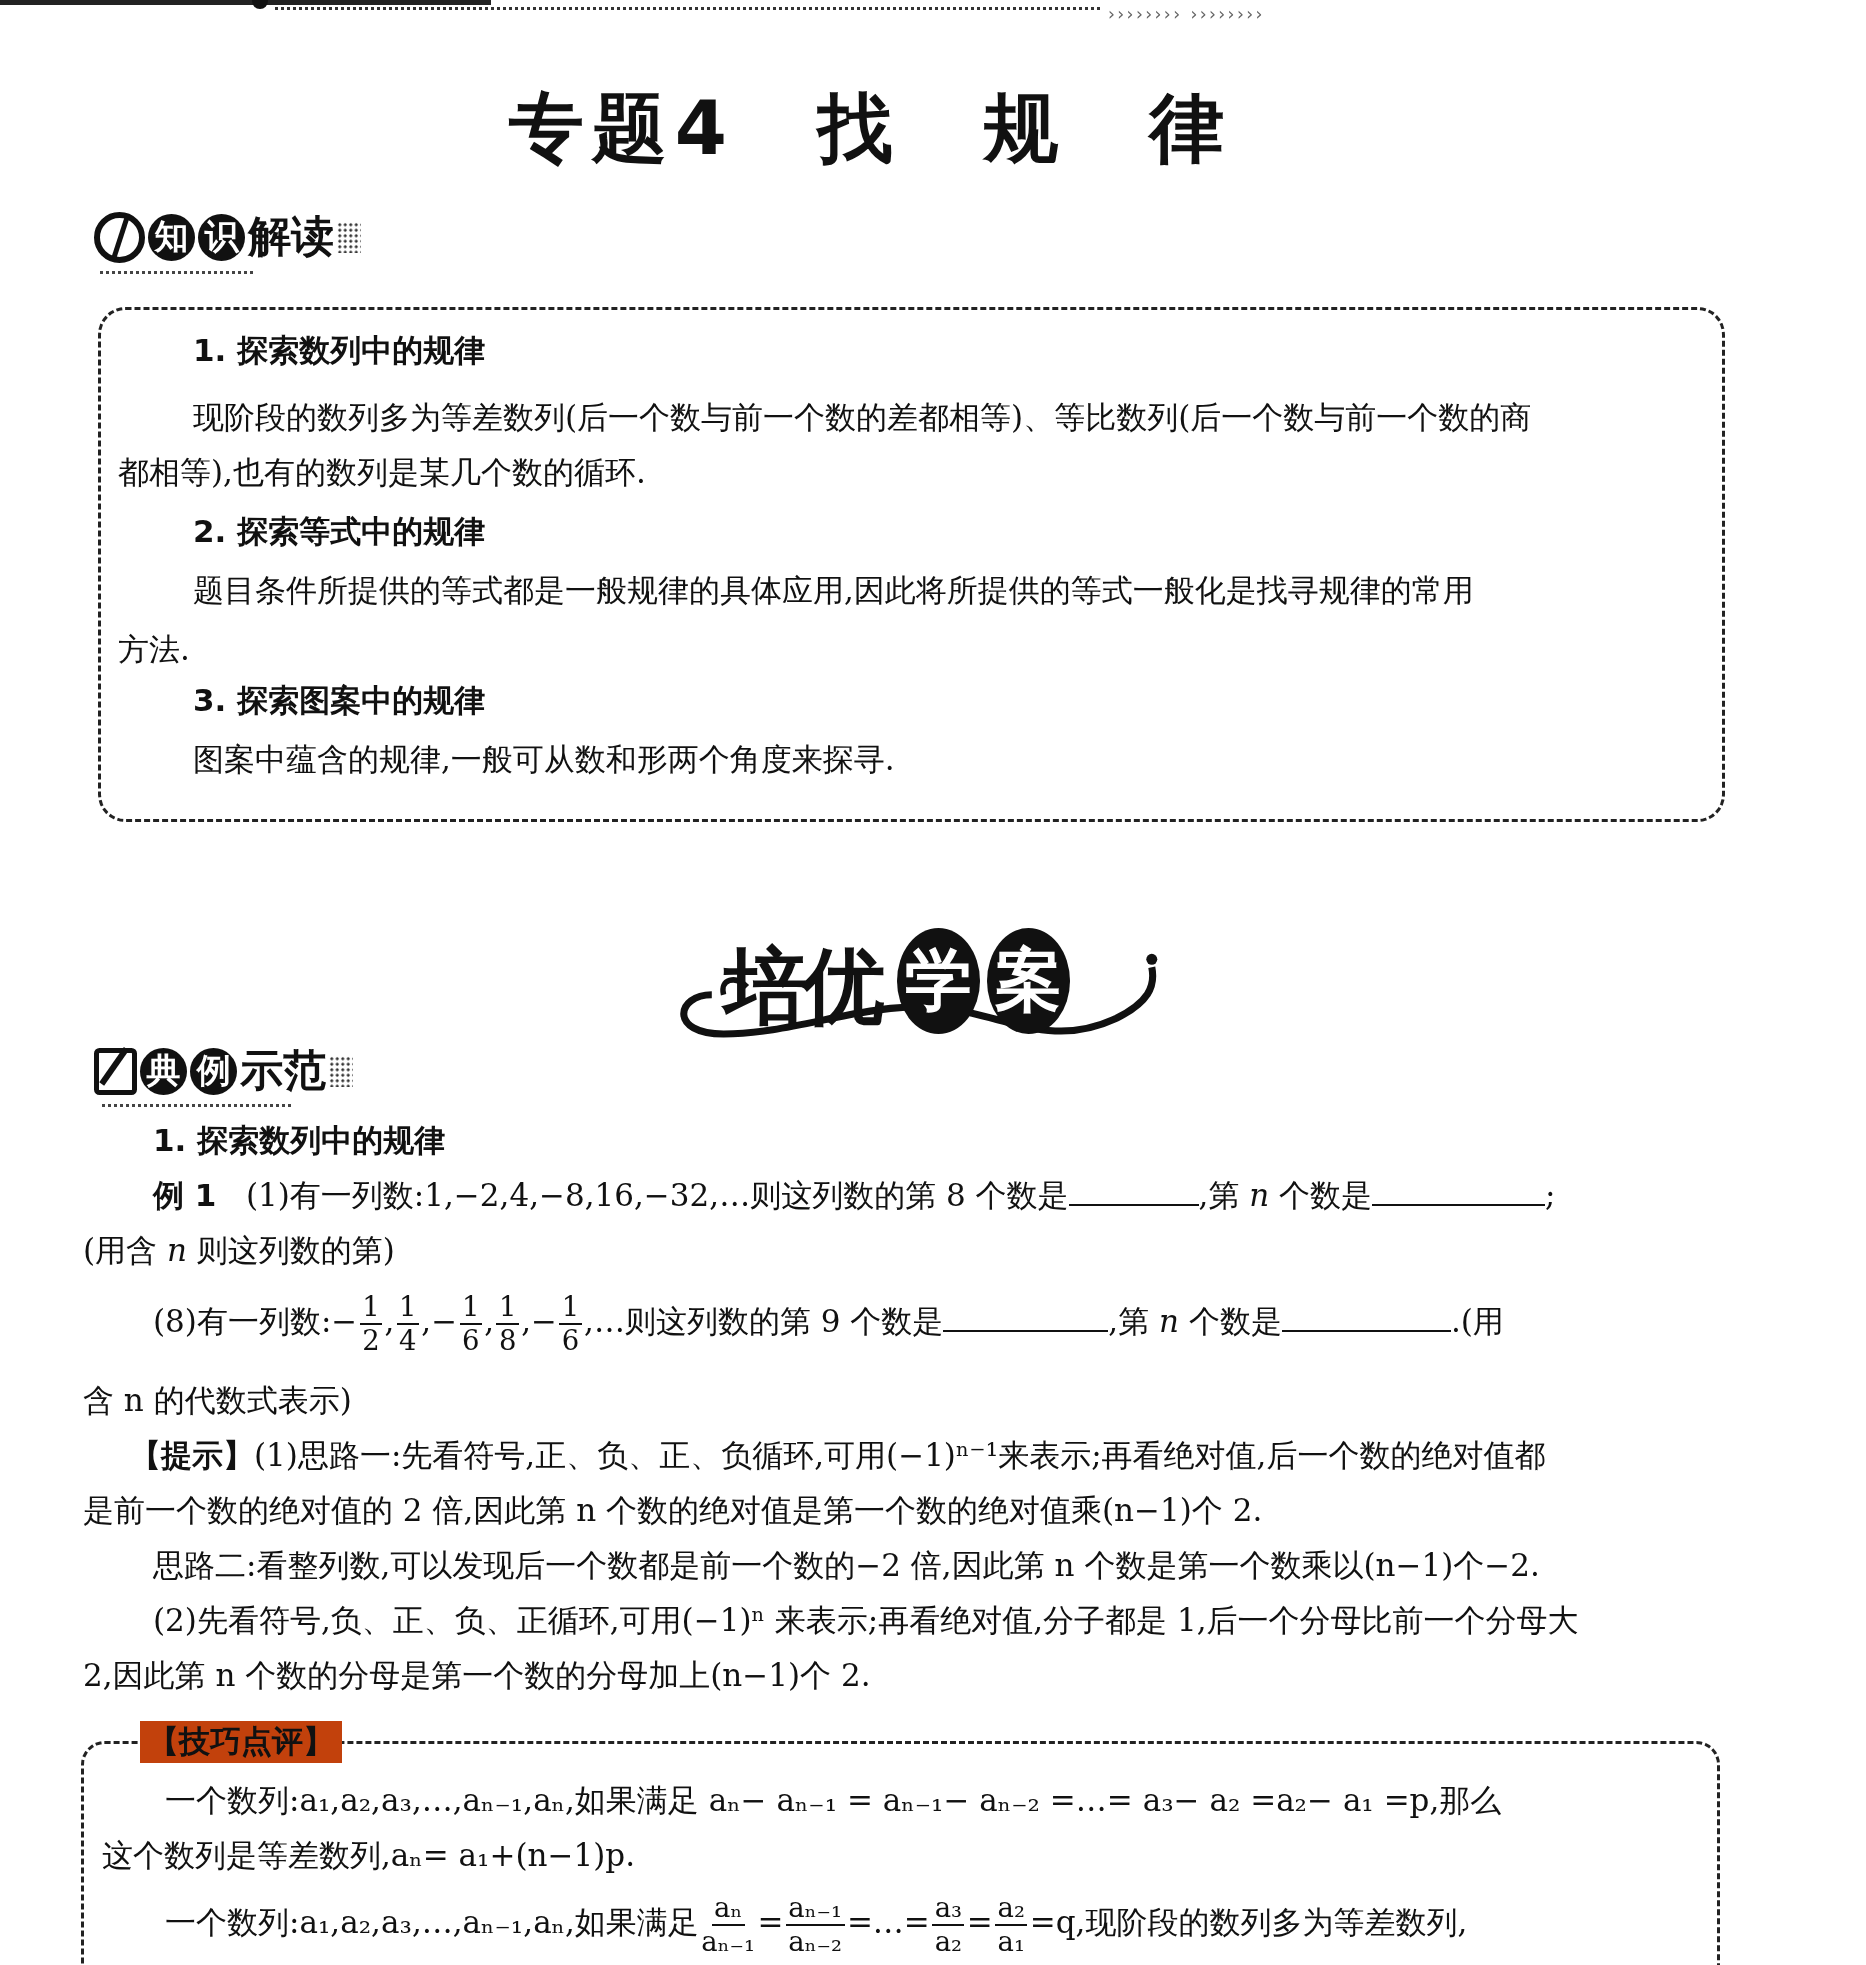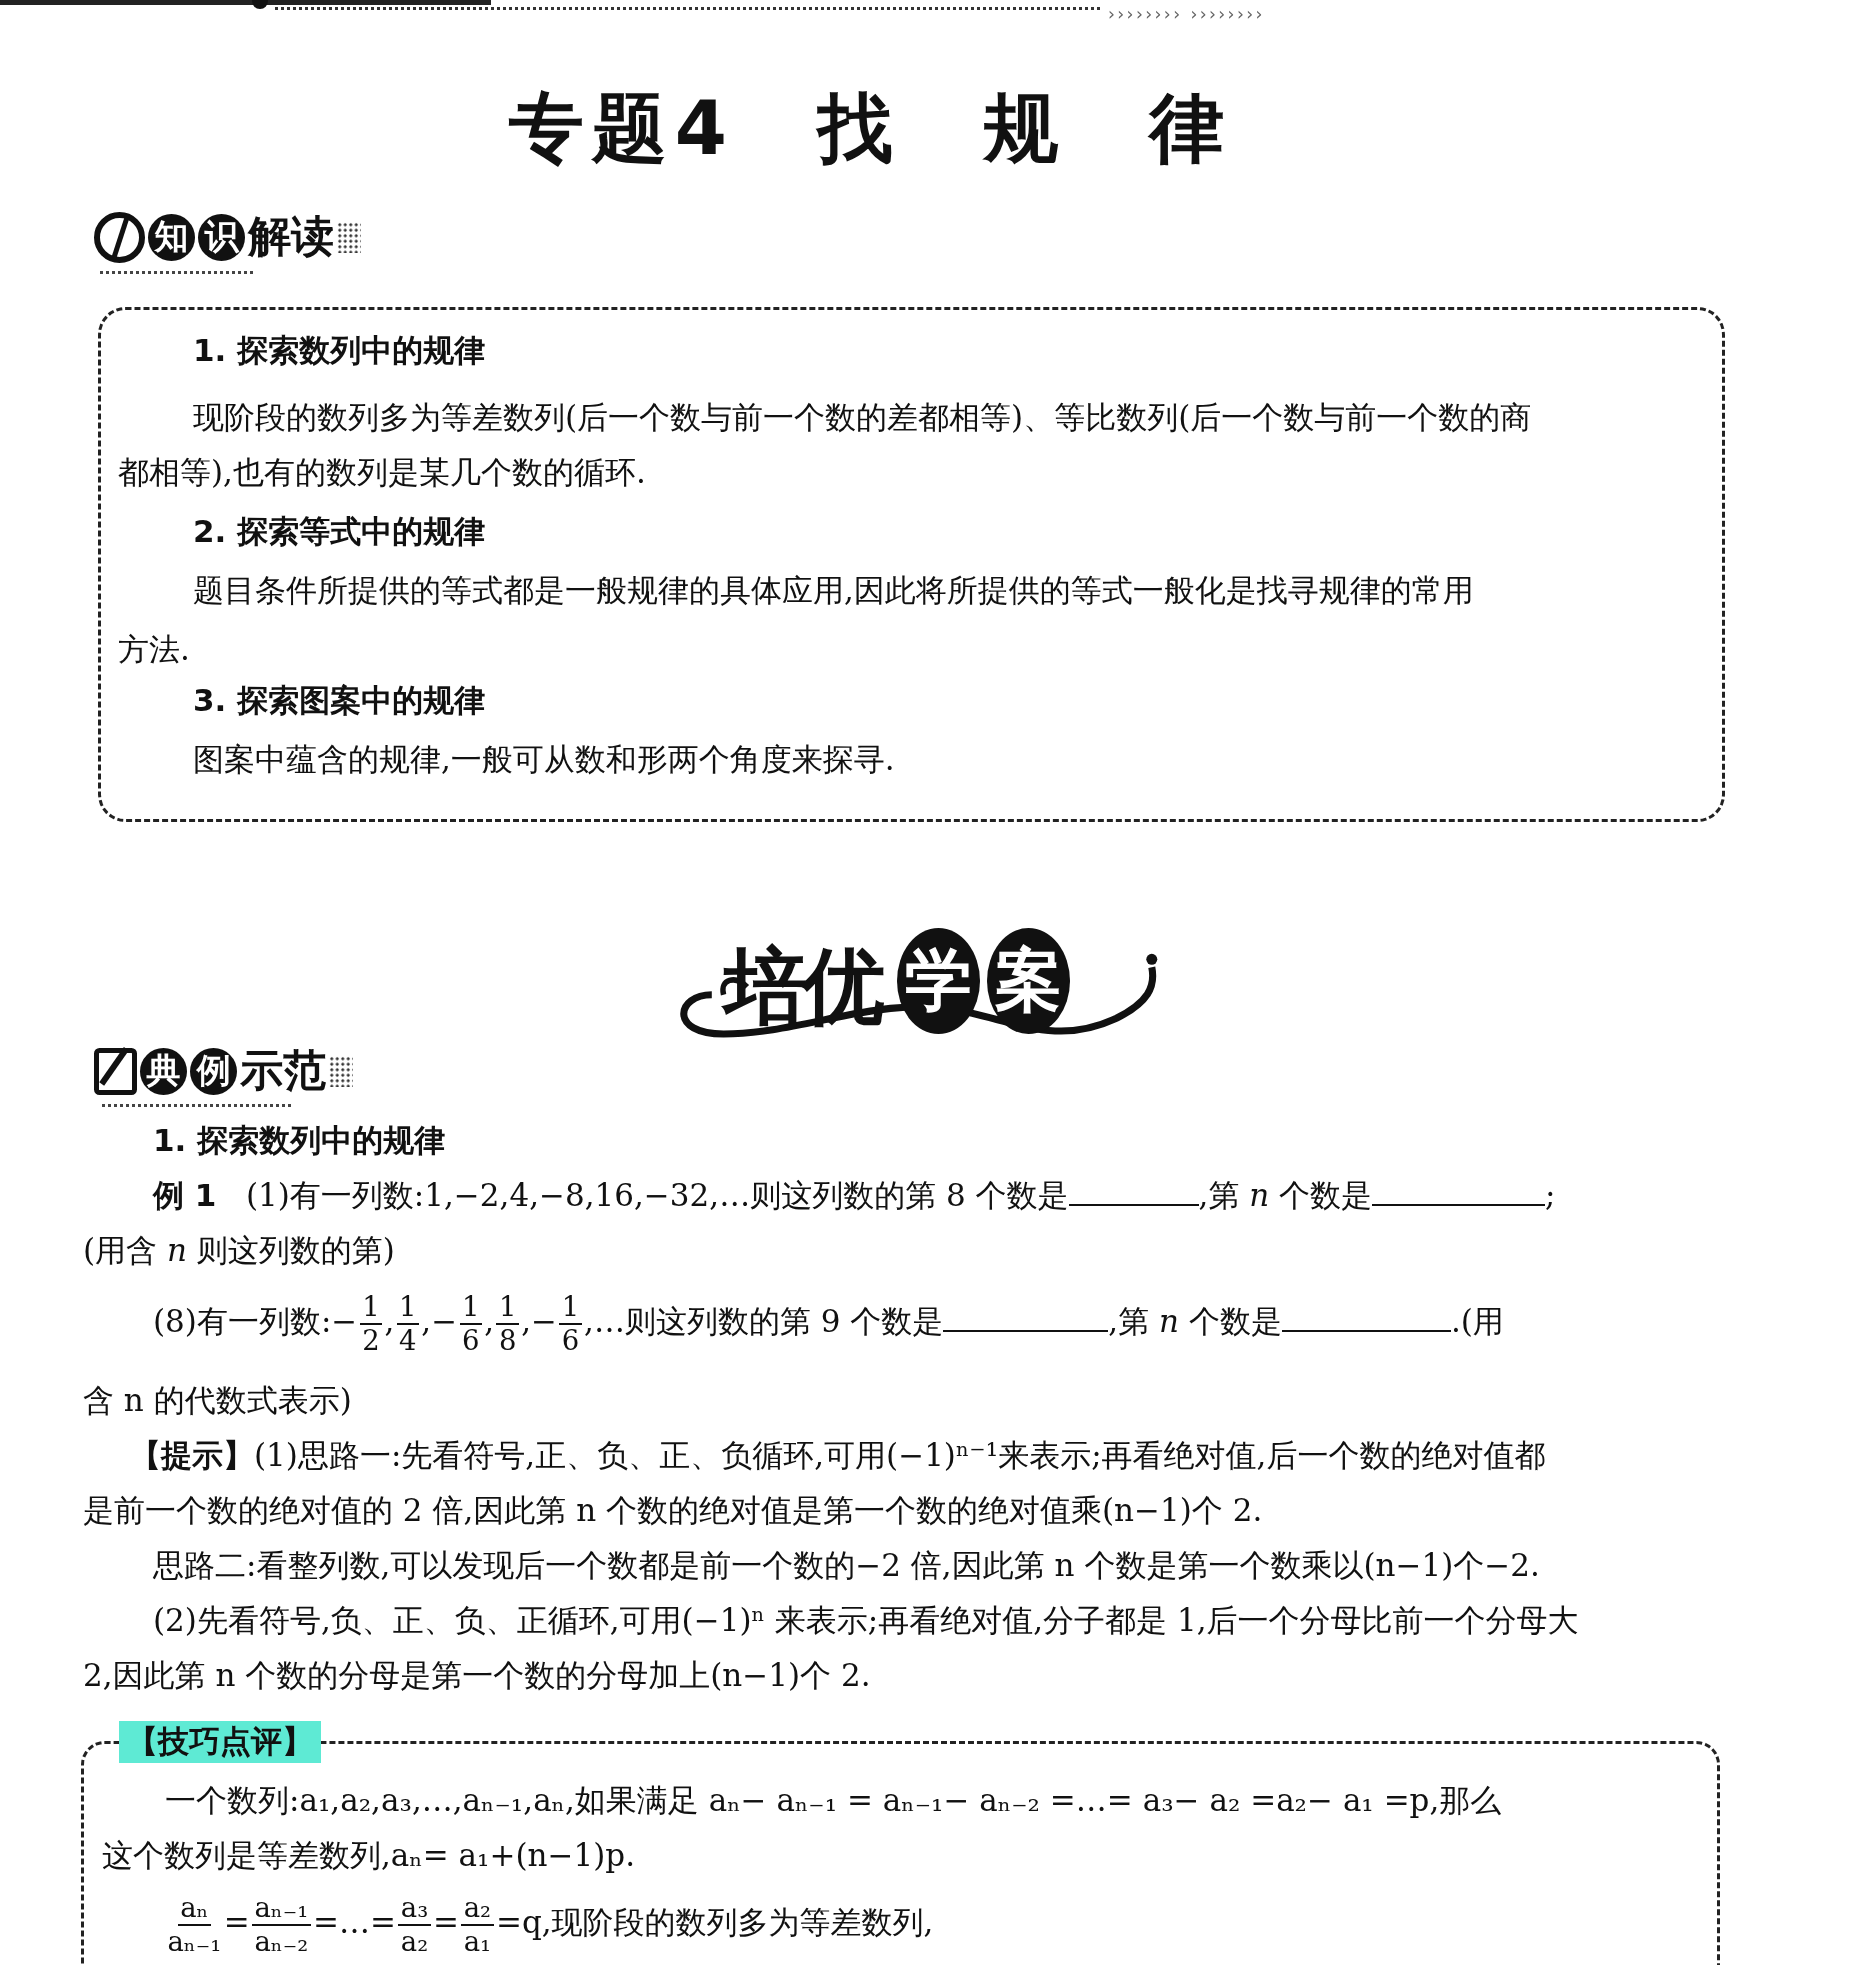--- a/index.html
+++ b/index.html
@@ -135,27 +135,27 @@
 
 <div class="line" style="left:130px; top:1435px;">
   <span class="bold-h">【提示】</span><span>(1)思路一:先看符号,正、负、正、负循环,可用(−1)ⁿ⁻¹来表示;再看绝对值,后一个数的绝对值都</span>
 </div>
 <div class="line" style="left:83px; top:1490px;">是前一个数的绝对值的 2 倍,因此第 n 个数的绝对值是第一个数的绝对值乘(n−1)个 2.</div>
 <div class="line" style="left:153px; top:1545px;">思路二:看整列数,可以发现后一个数都是前一个数的−2 倍,因此第 n 个数是第一个数乘以(n−1)个−2.</div>
 <div class="line" style="left:153px; top:1600px;">(2)先看符号,负、正、负、正循环,可用(−1)ⁿ 来表示;再看绝对值,分子都是 1,后一个分母比前一个分母大</div>
 <div class="line" style="left:83px; top:1655px;">2,因此第 n 个数的分母是第一个数的分母加上(n−1)个 2.</div>
 
 <div class="abs box" style="left:81px; top:1741px; width:1639px; height:440px; border-radius:23.6px;"></div>
-<div class="abs" style="left:119px; top:1721px; background:#5eead4; padding:0 7.9px;">
+<div class="abs" style="left:140px; top:1721px; background:#c2410c; padding:0 7.9px;">
   <span class="bold-h">【技巧点评】</span>
 </div>
 <div class="line" style="left:165px; top:1780px;">一个数列:a₁,a₂,a₃,…,aₙ₋₁,aₙ,如果满足 aₙ− aₙ₋₁ = aₙ₋₁− aₙ₋₂ =…= a₃− a₂ =a₂− a₁ =p,那么</div>
 <div class="line" style="left:102px; top:1835px;">这个数列是等差数列,aₙ= a₁+(n−1)p.</div>
 <div class="line" style="left:165px; top:1894px;">
-  <span id="l3fracs"><span class="frac">
+  <span>一个数列:a₁,a₂,a₃,…,aₙ₋₁,aₙ,如果满足</span><span id="l3fracs"><span class="frac">
         <span class="num">aₙ</span>
         <span class="den">aₙ₋₁</span>
       </span>=<span class="frac">
         <span class="num">aₙ₋₁</span>
         <span class="den">aₙ₋₂</span>
       </span>=…=<span class="frac">
         <span class="num">a₃</span>
         <span class="den">a₂</span>
       </span>=<span class="frac">
         <span class="num">a₂</span>

